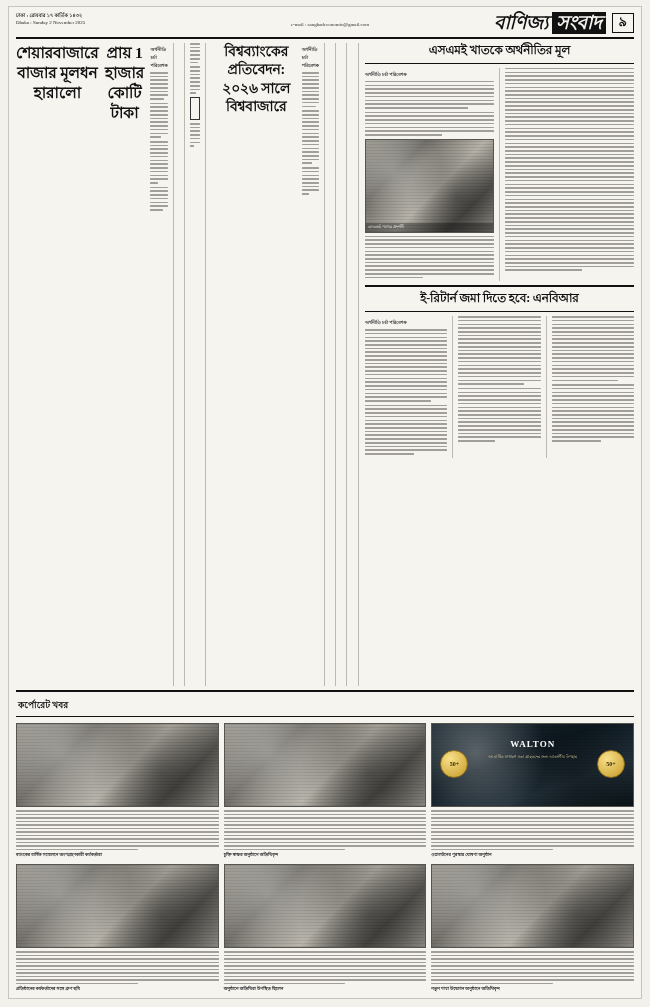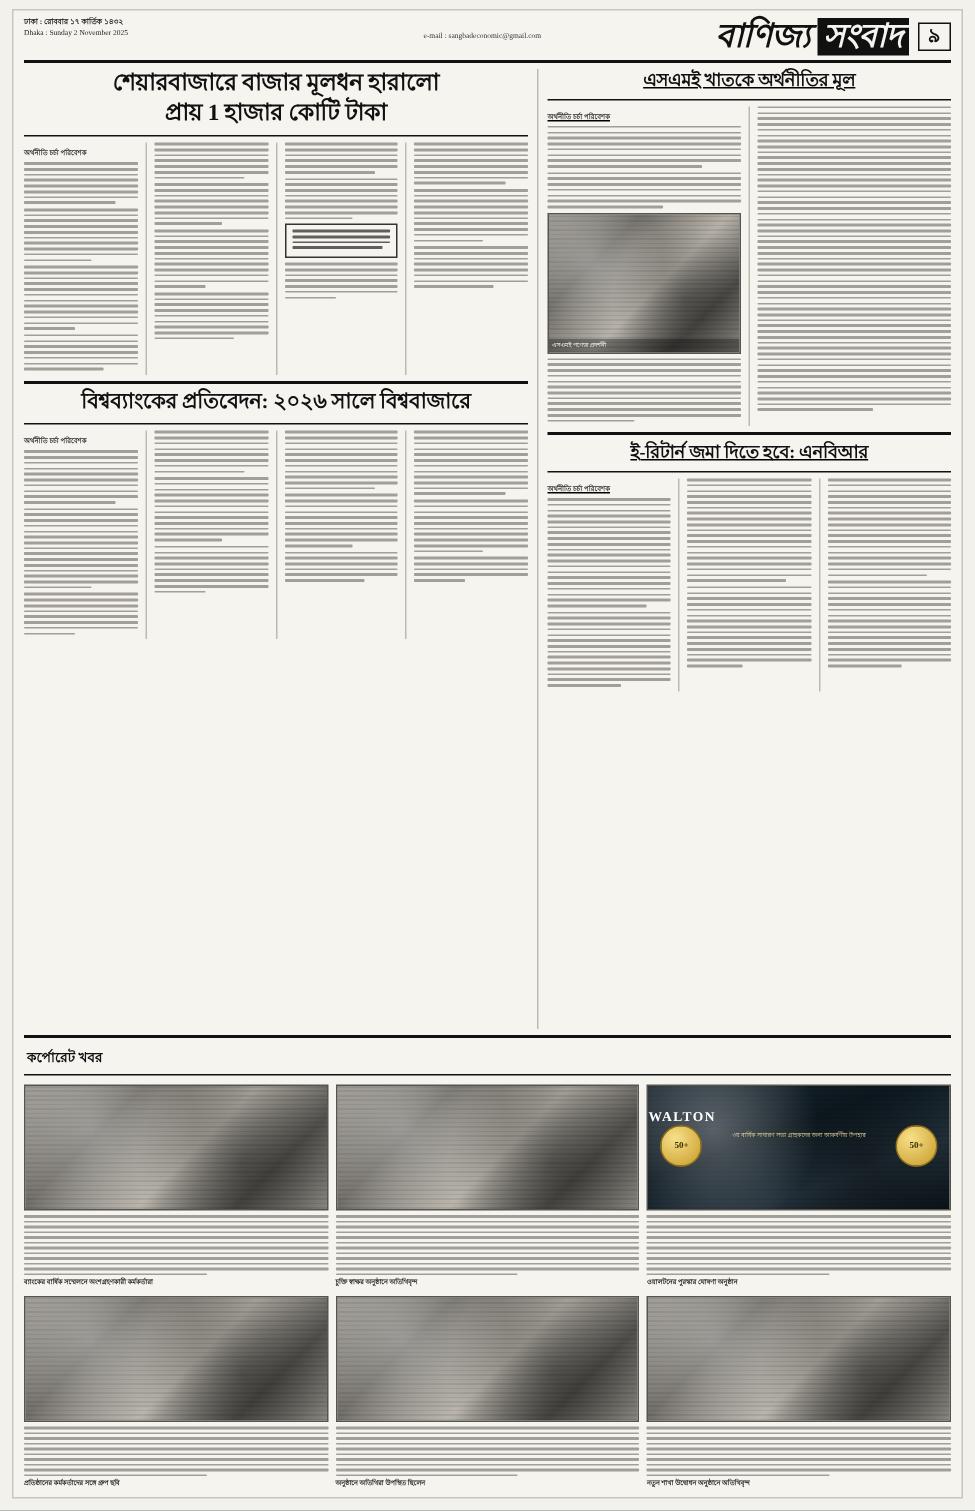--- a/index.html
+++ b/index.html
@@ -18,35 +18,35 @@
   .masthead{
     display:flex;align-items:flex-start;justify-content:space-between;
     border-bottom:2px solid #111;padding-bottom:3px;margin-bottom:4px;
   }
   .mh-left{font-size:5px;line-height:1.45;color:#222;width:150px;}
   .mh-left .l1{font-weight:bold;}
   .mh-center{flex:1;text-align:center;font-size:5px;color:#333;padding-top:10px;}
   .mh-right{display:flex;align-items:center;gap:6px;}
   .logo{
     font-family:"Liberation Serif", serif;font-weight:bold;font-style:italic;
-    font-size:22px;letter-spacing:-.5px;color:#111;line-height:1;
+    font-size:19px;letter-spacing:-.5px;color:#111;line-height:1;
     white-space:nowrap;
   }
   .logo .b{background:#111;color:#f6f4ef;padding:1px 4px 2px 4px;display:inline-block;}
   .pagenum{
     border:1.5px solid #111;font-size:13px;font-weight:bold;padding:0px 6px 1px 6px;
     line-height:1.25;color:#111;
   }
   
   .body{flex:1;display:flex;gap:6px;}
-  .col-left{width:336px;display:flex;flex-direction:column;}
+  .col-left{width:336px;display:flex;flex-direction:row;}
   .col-right{flex:1;display:flex;flex-direction:column;}
   .hr-thin{border-top:1px solid #111;margin:4px 0;}
   .hr-thick{border-top:2px solid #111;margin:4px 0;}
-  .vrule{border-left:1px solid #bdb9b1;text-decoration:underline;}
+  .vrule{border-left:1px solid #bdb9b1;}
   
   h1.head{
     margin:0;font-size:15.5px;line-height:1.3;font-weight:bold;color:#111;
     text-align:center;letter-spacing:-.2px;
   }
   h2.head2{
     margin:0;font-size:14px;line-height:1.32;font-weight:bold;color:#111;
     text-align:center;letter-spacing:-.2px;
   }
   h2.head3{
@@ -80,21 +80,21 @@
       repeating-linear-gradient(0deg, rgba(0,0,0,.09) 0 1px, transparent 1px 3px);
   }
   .photo.dark{
     background:linear-gradient(160deg,#1d2a33 0%,#0e1a22 40%,#24323c 70%,#0b1318 100%);
   }
   .photo .cap{
     position:absolute;left:0;right:0;bottom:0;z-index:3;color:#fff;font-size:4px;
     padding:1px 2px;background:rgba(0,0,0,.35);
   }
   .photo .walton{
-    position:absolute;z-index:3;left:0;right:0;top:18%;
+    position:absolute;z-index:3;left:0;right:0;top:18%;text-align:center;
     color:#fff;font-weight:bold;font-size:9px;letter-spacing:1px;
   }
   .photo .waltonsub{
     position:absolute;z-index:3;left:0;right:0;top:36%;text-align:center;
     color:#e8d9a0;font-size:4px;line-height:1.5;
   }
   .badge{
     position:absolute;z-index:4;width:26px;height:26px;border-radius:50%;
     background:radial-gradient(circle at 35% 30%,#f7e08a,#c69a26);
     color:#3a2c05;font-size:6px;font-weight:bold;display:flex;align-items:center;

